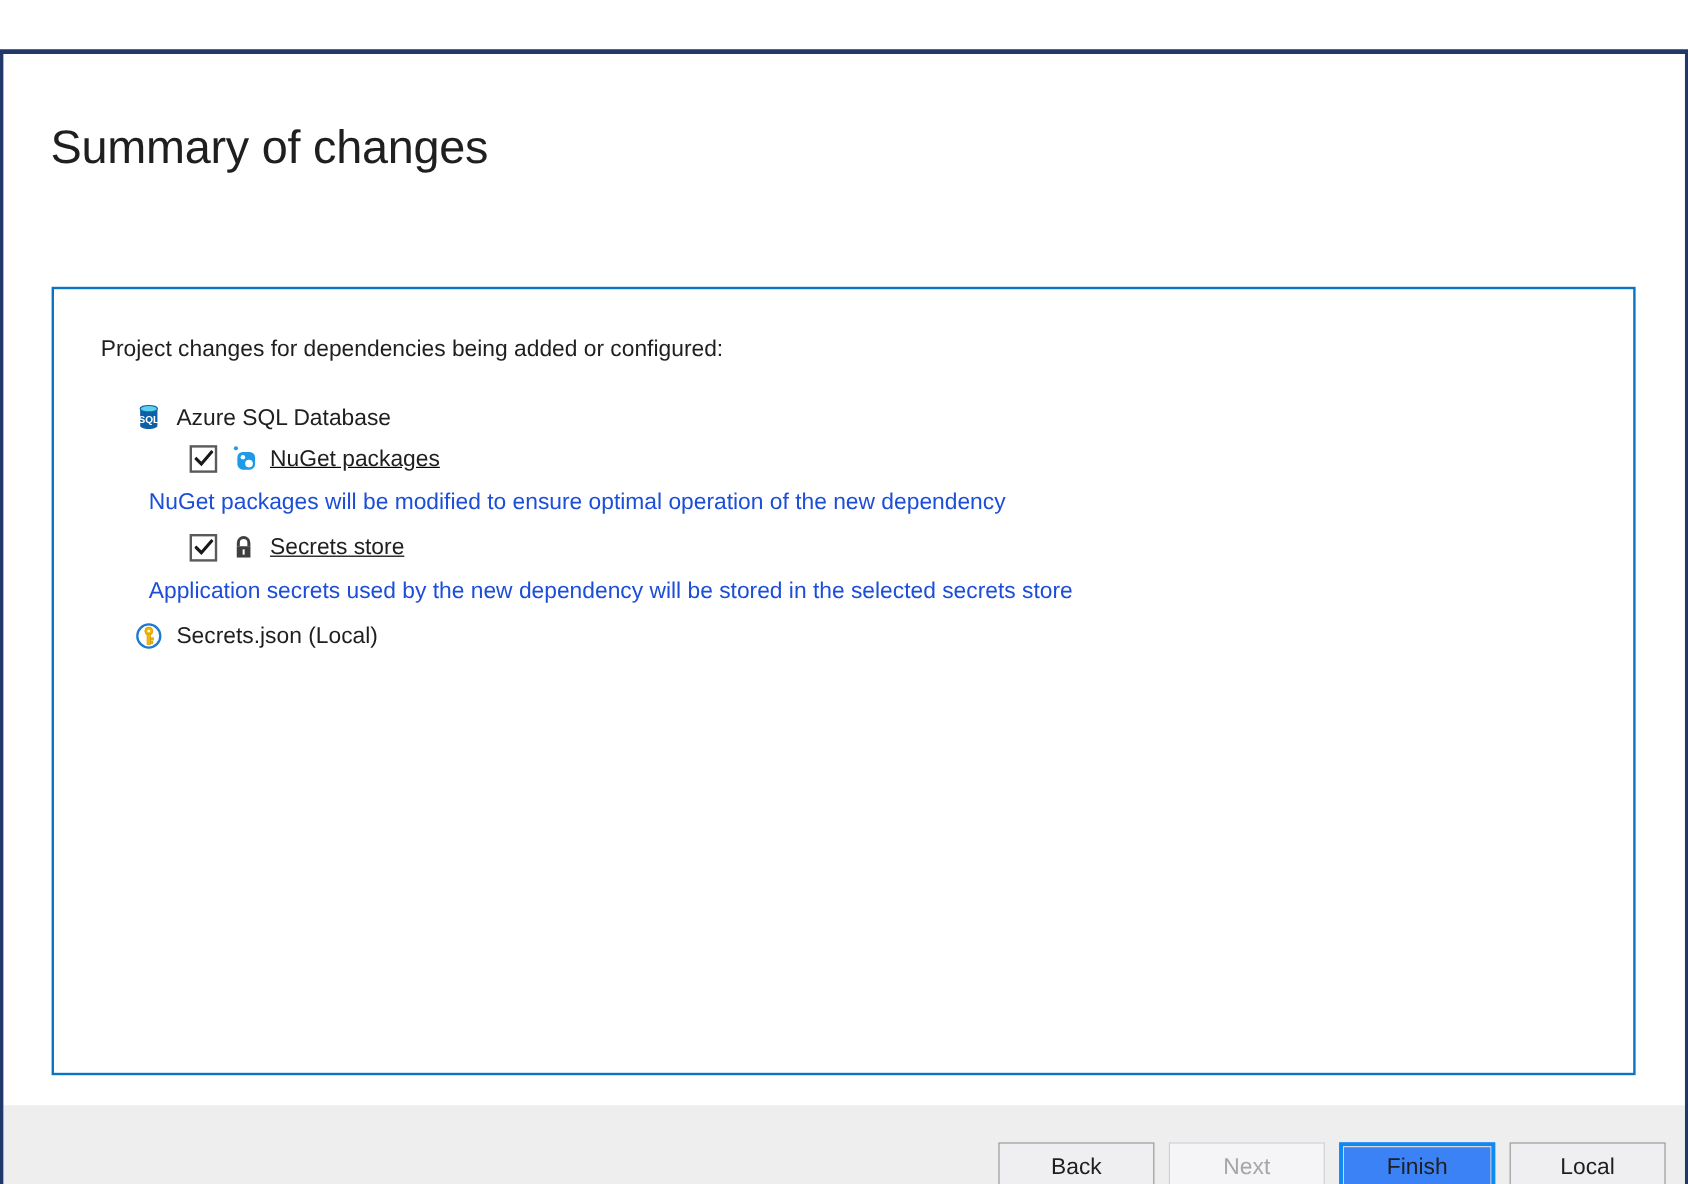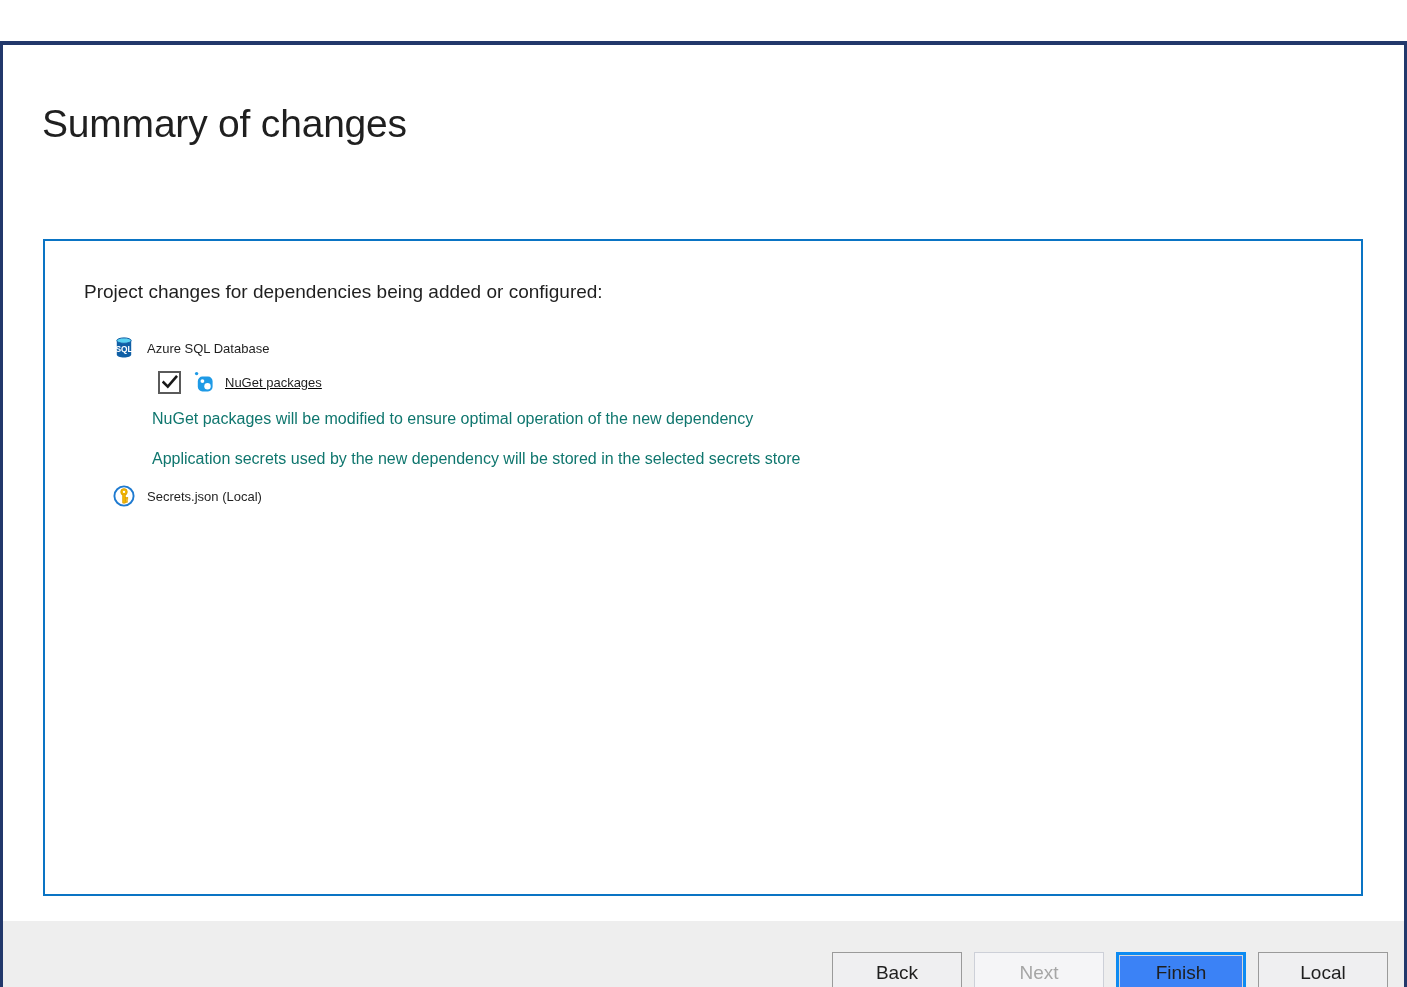--- a/index.html
+++ b/index.html
@@ -95,31 +95,31 @@
 
   .tree-row {
     display: flex;
     align-items: center;
     height: 34px;
   }
   .tree-row.level-0 { padding-left: 67px; }
   .tree-row.level-1 { padding-left: 113px; text-decoration: underline; }
 
   .tree-desc {
-    font-size: 16px;
-    color: #0f766e;
-    padding-left: 107px;
+    font-size: 19px;
+    color: #1d4ed8;
+    padding-left: 79px;
     height: 40px;
     display: flex;
     align-items: center;
     white-space: nowrap;
   }
 
   .tree-label {
-    font-size: 13px;
+    font-size: 19px;
     color: #1f1f1f;
     white-space: nowrap;
     line-height: 1;
   }
 
   .icon-slot {
     display: inline-flex;
     align-items: center;
     justify-content: center;
     flex: 0 0 auto;
@@ -225,20 +225,35 @@
               <circle cx="5.6" cy="3.6" r="1.7" fill="#1e9ae6"></circle>
               <path d="M11.4 6.6 h5.6 a4.6 4.6 0 0 1 4.6 4.6 v5.6 a4.6 4.6 0 0 1 -4.6 4.6 h-5.6 a4.6 4.6 0 0 1 -4.6 -4.6 v-5.6 a4.6 4.6 0 0 1 4.6 -4.6 z" fill="#1e9ae6"></path>
               <circle cx="11.4" cy="11.1" r="1.9" fill="#ffffff"></circle>
               <circle cx="16.5" cy="16.3" r="3.2" fill="#ffffff"></circle>
             </svg>
           </span>
           <span class="tree-label">NuGet packages</span>
         </div>
         <div class="tree-desc">NuGet packages will be modified to ensure optimal operation of the new dependency</div>
 
+        <div class="tree-row level-1">
+          <span class="checkbox">
+            <svg width="16" height="15" viewBox="0 0 16 15">
+              <path d="M1.6 7.4 L5.8 11.6 L14.2 1.9" fill="none" stroke="#181818" stroke-width="2.6" stroke-linecap="square" stroke-linejoin="miter"></path>
+            </svg>
+          </span>
+          <span class="icon-slot gap-icon">
+            <svg width="24" height="24" viewBox="0 0 24 24">
+              <path d="M7.6 11.2 V8.4 a4.4 4.4 0 0 1 8.8 0 V11.2" fill="none" stroke="#3f3f3f" stroke-width="2.5"></path>
+              <rect x="6.3" y="11.2" width="11.4" height="9.4" fill="#3f3f3f"></rect>
+              <rect x="11.2" y="13.8" width="1.7" height="4.4" fill="#ffffff"></rect>
+            </svg>
+          </span>
+          <span class="tree-label">Secrets store</span>
+        </div>
         <div class="tree-desc">Application secrets used by the new dependency will be stored in the selected secrets store</div>
 
         <div class="tree-row level-0">
           <span class="icon-slot gap-icon-sql">
             <svg width="24" height="24" viewBox="0 0 24 24">
               <circle cx="12" cy="12" r="9.6" fill="#ffffff" stroke="#1e7ad0" stroke-width="1.9"></circle>
               <circle cx="12" cy="7.9" r="3.3" fill="#f2b705" stroke="#d99a00" stroke-width="0.7"></circle>
               <circle cx="12" cy="7.9" r="1.15" fill="#ffffff"></circle>
               <rect x="10.55" y="9.9" width="2.9" height="9.3" rx="0.4" fill="#f2b705" stroke="#d99a00" stroke-width="0.6"></rect>
               <rect x="13.3" y="13.5" width="2.5" height="1.9" fill="#f2b705" stroke="#d99a00" stroke-width="0.6"></rect>

